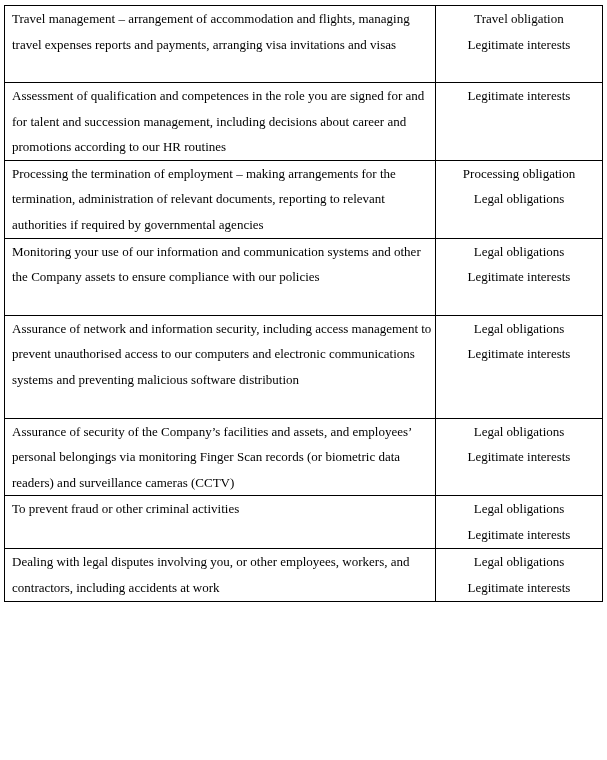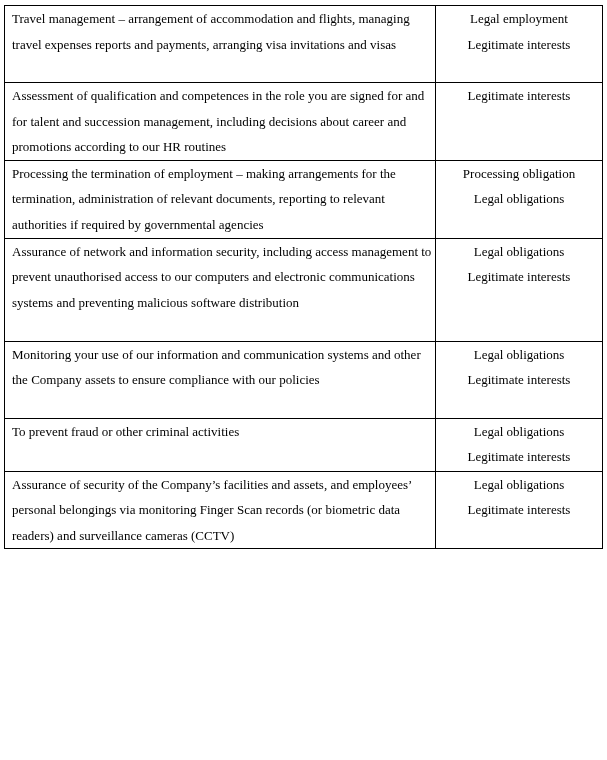--- a/index.html
+++ b/index.html
@@ -44,59 +44,66 @@
     }
   </style>
 </head>
 <body>
 
 <table class="purposes">
   <tbody>
     <tr style="height:77px">
       <td class="purpose">Travel management – arrangement of accommodation and flights, managing travel expenses reports and payments, arranging visa invitations and visas</td>
       <td class="basis">
-        <span>Legal employment</span>
+        <span>Travel obligation</span>
         <span>Legitimate interests</span>
       </td>
     </tr>
     <tr style="height:77px">
       <td class="purpose">Assessment of qualification and competences in the role you are signed for and for talent and succession management, including decisions about career and promotions according to our HR routines</td>
       <td class="basis">
         <span>Legitimate interests</span>
       </td>
     </tr>
     <tr style="height:77px">
       <td class="purpose">Processing the termination of employment – making arrangements for the termination, administration of relevant documents, reporting to relevant authorities if required by governmental agencies</td>
       <td class="basis">
         <span>Processing obligation</span>
         <span>Legal obligations</span>
       </td>
     </tr>
+    <tr style="height:77px">
+      <td class="purpose">Monitoring your use of our information and communication systems and other the Company assets to ensure compliance with our policies</td>
+      <td class="basis">
+        <span>Legal obligations</span>
+        <span>Legitimate interests</span>
+      </td>
+    </tr>
     <tr style="height:103px">
       <td class="purpose">Assurance of network and information security, including access management to prevent unauthorised access to our computers and electronic communications systems and preventing malicious software distribution</td>
       <td class="basis">
         <span>Legal obligations</span>
         <span>Legitimate interests</span>
       </td>
     </tr>
     <tr style="height:77px">
-      <td class="purpose">Monitoring your use of our information and communication systems and other the Company assets to ensure compliance with our policies</td>
+      <td class="purpose">Assurance of security of the Company’s facilities and assets, and employees’ personal belongings via monitoring Finger Scan records (or biometric data readers) and surveillance cameras (CCTV)</td>
       <td class="basis">
         <span>Legal obligations</span>
         <span>Legitimate interests</span>
       </td>
     </tr>
     <tr style="height:53px">
       <td class="purpose">To prevent fraud or other criminal activities</td>
       <td class="basis">
         <span>Legal obligations</span>
         <span>Legitimate interests</span>
       </td>
     </tr>
-    <tr style="height:77px">
-      <td class="purpose">Assurance of security of the Company’s facilities and assets, and employees’ personal belongings via monitoring Finger Scan records (or biometric data readers) and surveillance cameras (CCTV)</td>
+    <tr style="height:52px">
+      <td class="purpose">Dealing with legal disputes involving you, or other employees, workers, and contractors, including accidents at work</td>
       <td class="basis">
         <span>Legal obligations</span>
         <span>Legitimate interests</span>
       </td>
     </tr>
   </tbody>
 </table>
 
 </body></html>

